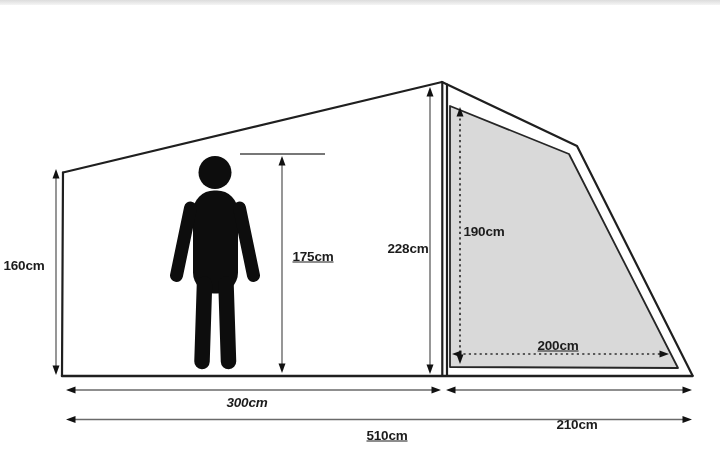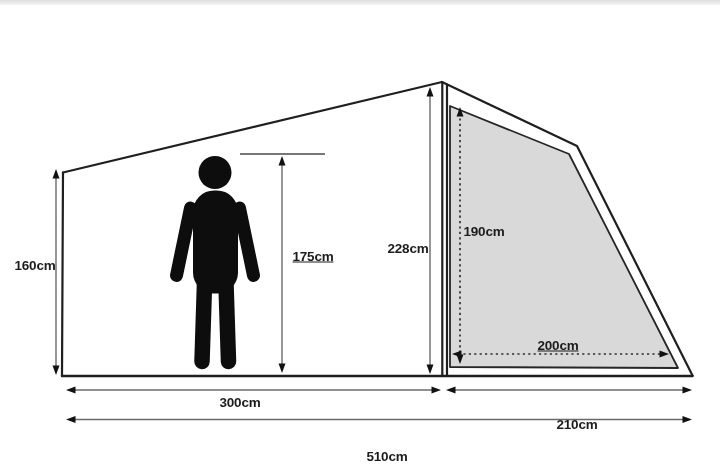--- a/index.html
+++ b/index.html
@@ -105,21 +105,21 @@
       <polygon points="692,390 682.5,386.5 682.5,393.5" fill="#111"></polygon>
     </g>
 
     <g>
       <path d="M73,419.5 L685,419.5" stroke="#6a6a6a" stroke-width="1.4" fill="none"></path>
       <polygon points="66,419.5 75.5,416 75.5,423" fill="#111"></polygon>
       <polygon points="692,419.5 682.5,416 682.5,423" fill="#111"></polygon>
     </g>
   </svg>
 
-  <div class="dim-label" style="left:35px;top:265px;">160cm</div>
+  <div class="dim-label" style="left:24px;top:265px;">160cm</div>
   <div class="dim-label" style="left:313px;top:256px;text-decoration:underline;">175cm</div>
   <div class="dim-label" style="left:408px;top:248px;">228cm</div>
   <div class="dim-label" style="left:484px;top:231px;">190cm</div>
   <div class="dim-label" style="left:558px;top:345px;text-decoration:underline;">200cm</div>
-  <div class="dim-label" style="left:240px;top:402px;">300cm</div>
+  <div class="dim-label" style="left:247px;top:402px;font-style:italic;">300cm</div>
   <div class="dim-label" style="left:577px;top:424px;">210cm</div>
-  <div class="dim-label" style="left:387px;top:456px;">510cm</div>
+  <div class="dim-label" style="left:387px;top:435px;text-decoration:underline;">510cm</div>
 </div>
 
 </body></html>

